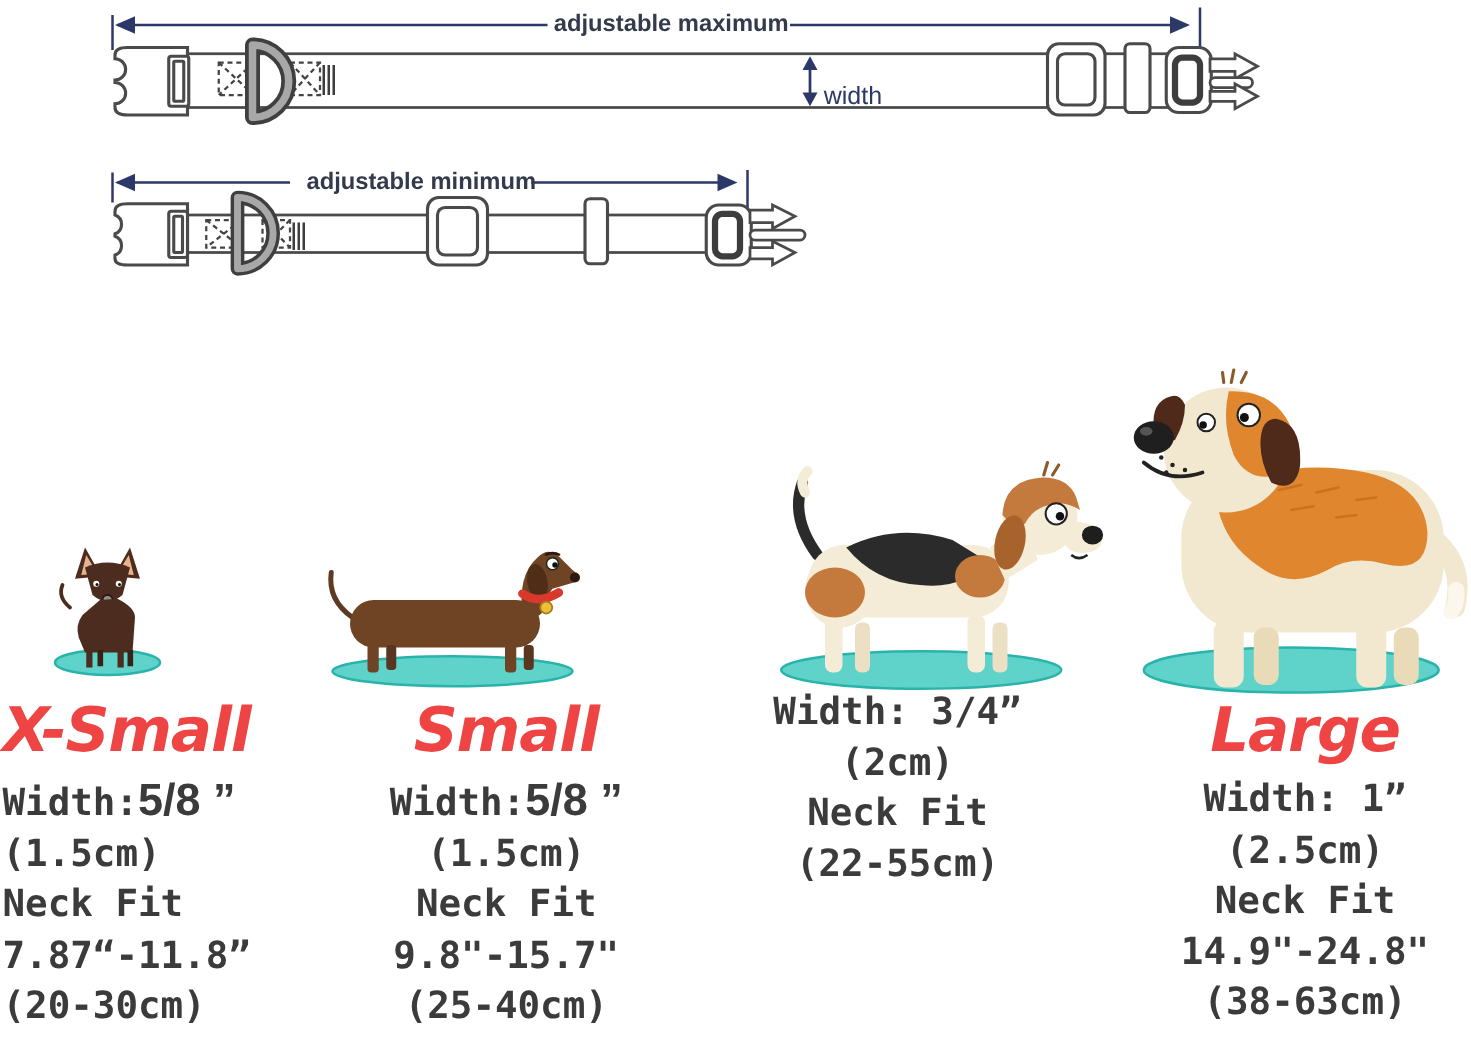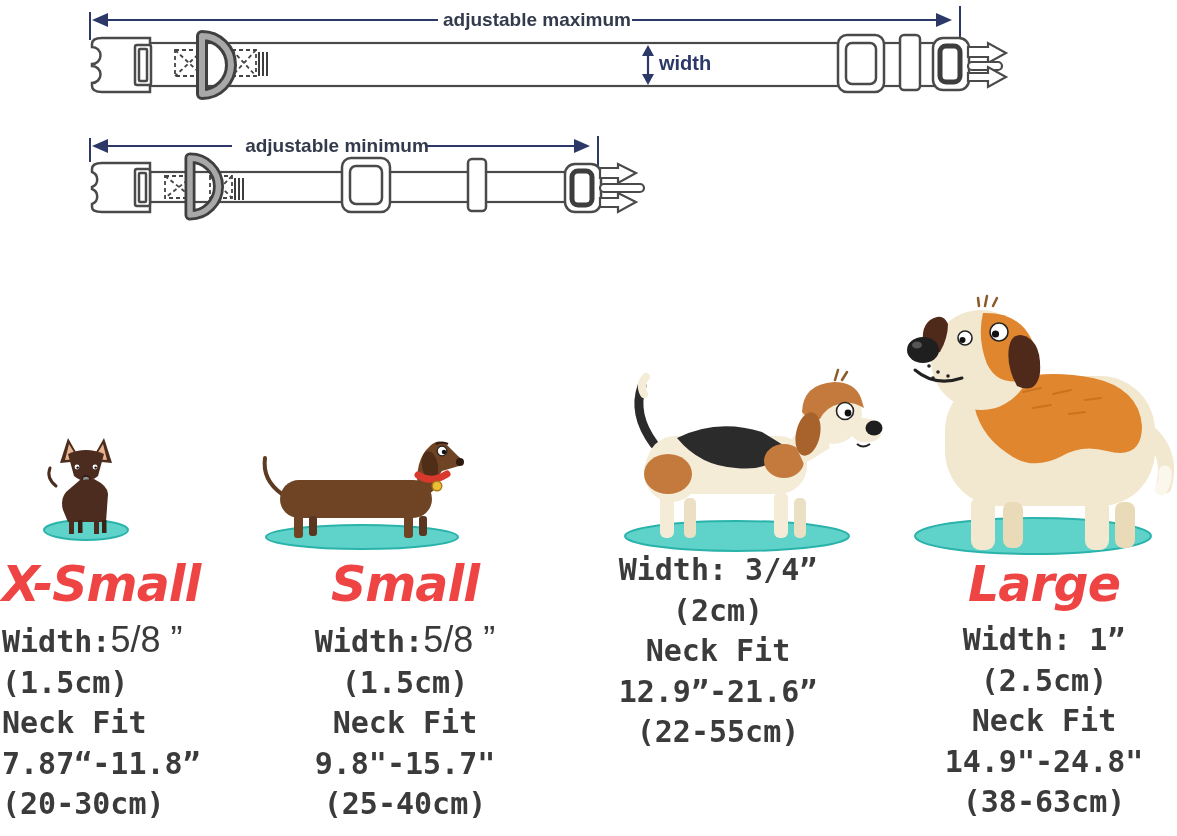--- a/index.html
+++ b/index.html
@@ -1,28 +1,28 @@
 <!DOCTYPE html>
 <html><head>
 <meta charset="utf-8">
 <style>
   html,body{margin:0;padding:0;background:#fff;}
   .canvas{position:relative;width:1177px;height:836px;background:#ffffff;overflow:hidden;
           font-family:"DejaVu Sans Mono", monospace;color:#3b3b3b;}
   svg{position:absolute;display:block;}
   .dim-label{position:absolute;font-family:"Liberation Sans", sans-serif;font-weight:bold;
              color:#333a4c;font-size:19px;text-align:center;white-space:nowrap;}
-  .width-label{position:absolute;font-family:"Liberation Sans", sans-serif;font-weight:bold;
-             color:#2c3968;font-size:20px;white-space:nowrap;}
+  .width-label{position:absolute;font-family:"Liberation Sans", sans-serif;font-weight:normal;
+             color:#2c3968;font-size:20px;white-space:nowrap;margin-top:14px;}
   .size-col{position:absolute;top:550px;}
   .size-title{font-family:"DejaVu Sans", sans-serif;font-weight:bold;font-style:italic;
               font-size:49px;line-height:70px;color:#ef4444;letter-spacing:-1px;}
   .size-line{font-family:"DejaVu Sans Mono", monospace;font-weight:bold;font-size:30px;
              line-height:40.5px;white-space:pre;color:#3b3b3b;}
-  .alt-num{font-family:"Liberation Sans", sans-serif;font-weight:400;font-size:36px;}
+  .alt-num{font-family:"Liberation Sans", sans-serif;font-weight:700;font-size:36px;}
   .col-left{text-align:left;}
   .col-center{text-align:center;}
 </style>
 </head>
 <body>
 
 <div class="canvas">
 
   <svg style="left:80px;top:0px;" width="935" height="112" viewBox="0 0 935 112">
     <g stroke="#2c3968" stroke-width="2" fill="none">
@@ -239,21 +239,20 @@
     <div class="size-line">(1.5cm)</div>
     <div class="size-line">Neck Fit</div>
     <div class="size-line">9.8"-15.7"</div>
     <div class="size-line">(25-40cm)</div>
   </div>
 
   <div class="size-col col-center" style="left:590px;width:256px;">
     <div class="size-line"><span>Width:</span><span> 3/4”</span></div>
     <div class="size-line">(2cm)</div>
     <div class="size-line">Neck Fit</div>
-    <div class="size-line">12.9”-21.6”</div>
     <div class="size-line">(22-55cm)</div>
   </div>
 
   <div class="size-col col-center" style="left:916px;width:256px;">
     <div class="size-title">Large</div>
     <div class="size-line"><span>Width:</span><span> 1”</span></div>
     <div class="size-line">(2.5cm)</div>
     <div class="size-line">Neck Fit</div>
     <div class="size-line">14.9"-24.8"</div>
     <div class="size-line">(38-63cm)</div>

